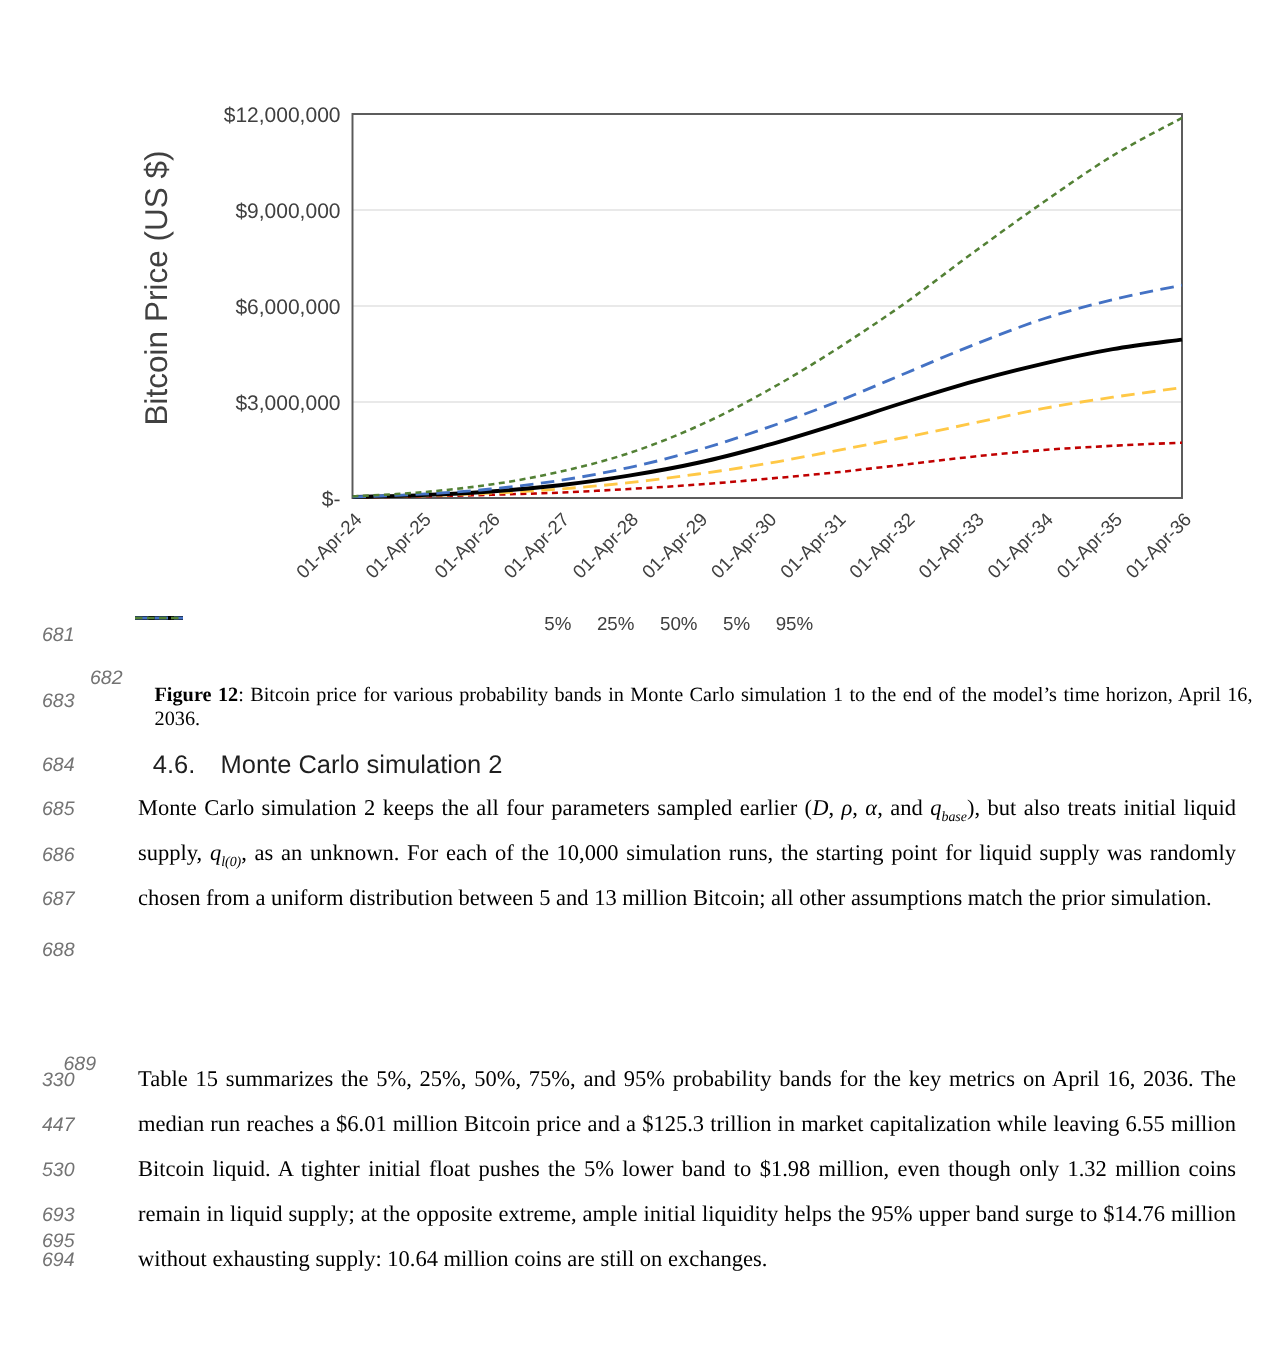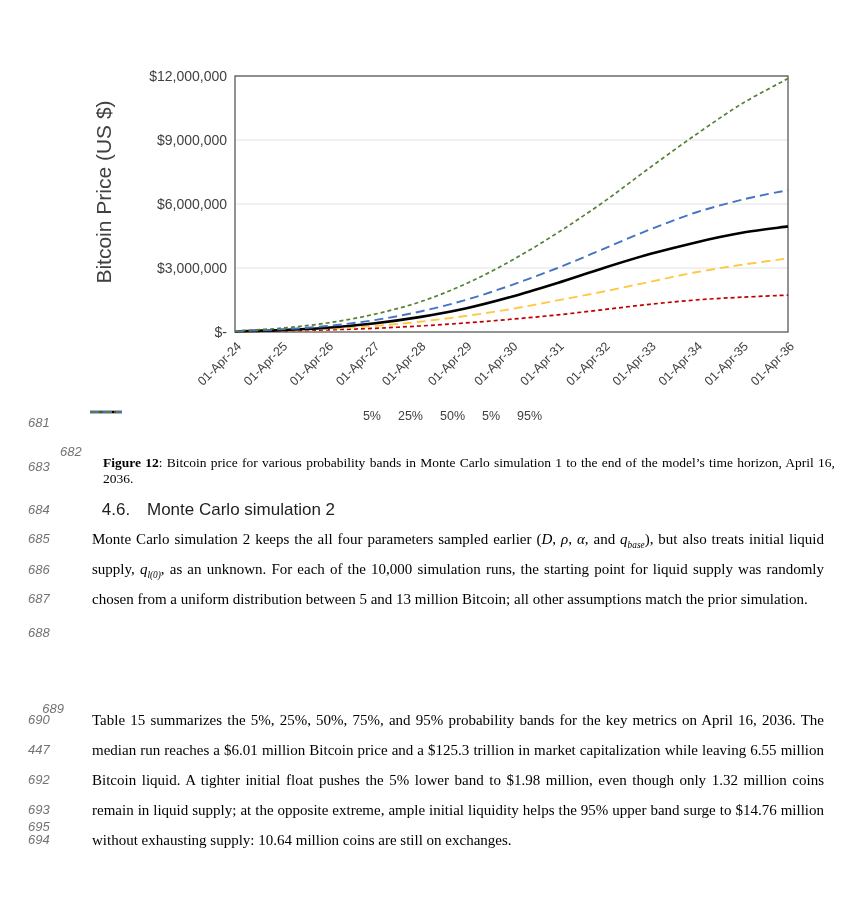--- a/index.html
+++ b/index.html
@@ -115,23 +115,23 @@
   <div id="line-numbers">
       <div class="line-num" style="top: 416px;">681</div>
       <div class="line-num" style="top: 445px; margin-left: 32px;">682</div>
       <div class="line-num" style="top: 460px;">683</div>
       <div class="line-num" style="top: 503px;">684</div>
       <div class="line-num" style="top: 532px;">685</div>
       <div class="line-num" style="top: 543px; margin-top: 20px;">686</div>
       <div class="line-num" style="top: 592px;">687</div>
       <div class="line-num" style="top: 626px;">688</div>
       <div class="line-num" style="top: 702px; text-align: right;">689</div>
-      <div class="line-num" style="top: 713px;">690</div>
+      <div class="line-num" style="top: 713px;">330</div>
       <div class="line-num" style="top: 743px;">447</div>
-      <div class="line-num" style="top: 773px;">692</div>
+      <div class="line-num" style="top: 773px;">530</div>
       <div class="line-num" style="top: 803px;">693</div>
       <div class="line-num" style="top: 833px;">694</div>
       <div class="line-num" style="top: 820px;">695</div>
     </div>
 
   <p class="caption"><b>Figure 12</b><span>: Bitcoin price for various probability bands in Monte Carlo simulation 1 to the end of the model’s time horizon, April 16, 2036.</span></p>
 
   <h2 class="h2"><span class="hnum46">4.6.</span><span>Monte Carlo simulation 2</span></h2>
 
   <p class="body-p" style="top:524px"><span>Monte Carlo simulation 2 keeps the all four parameters sampled earlier (</span><i>D</i><span>, </span><i>ρ</i><span>, </span><i>α</i><span>, and </span><i>q</i><sub><i>base</i></sub><span>), but also treats initial liquid supply, </span><i>q</i><sub><i>l(0)</i></sub><span>, as an unknown. For each of the 10,000 simulation runs, the starting point for liquid supply was randomly chosen from a uniform distribution between 5 and 13 million Bitcoin; all other assumptions match the prior simulation.</span></p>

